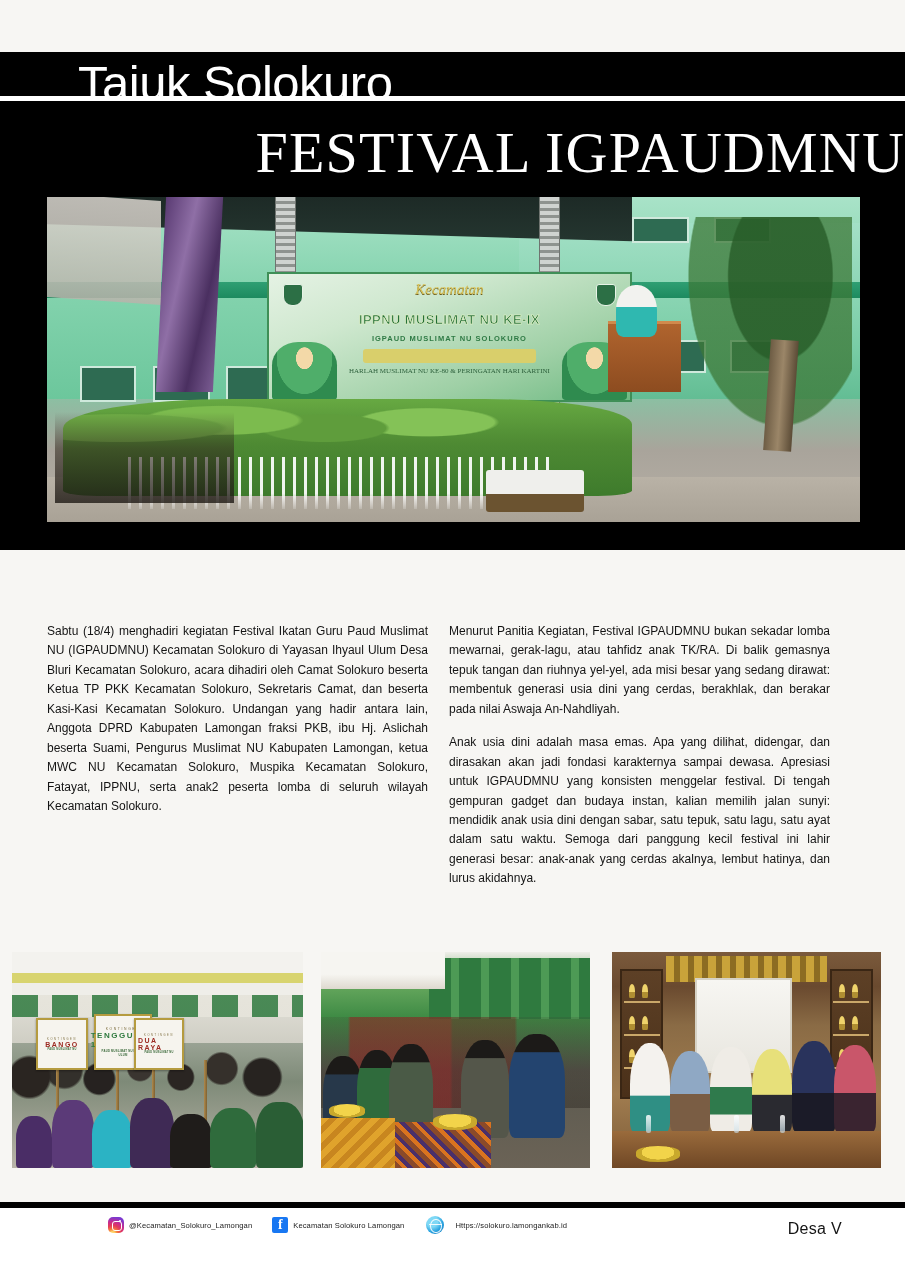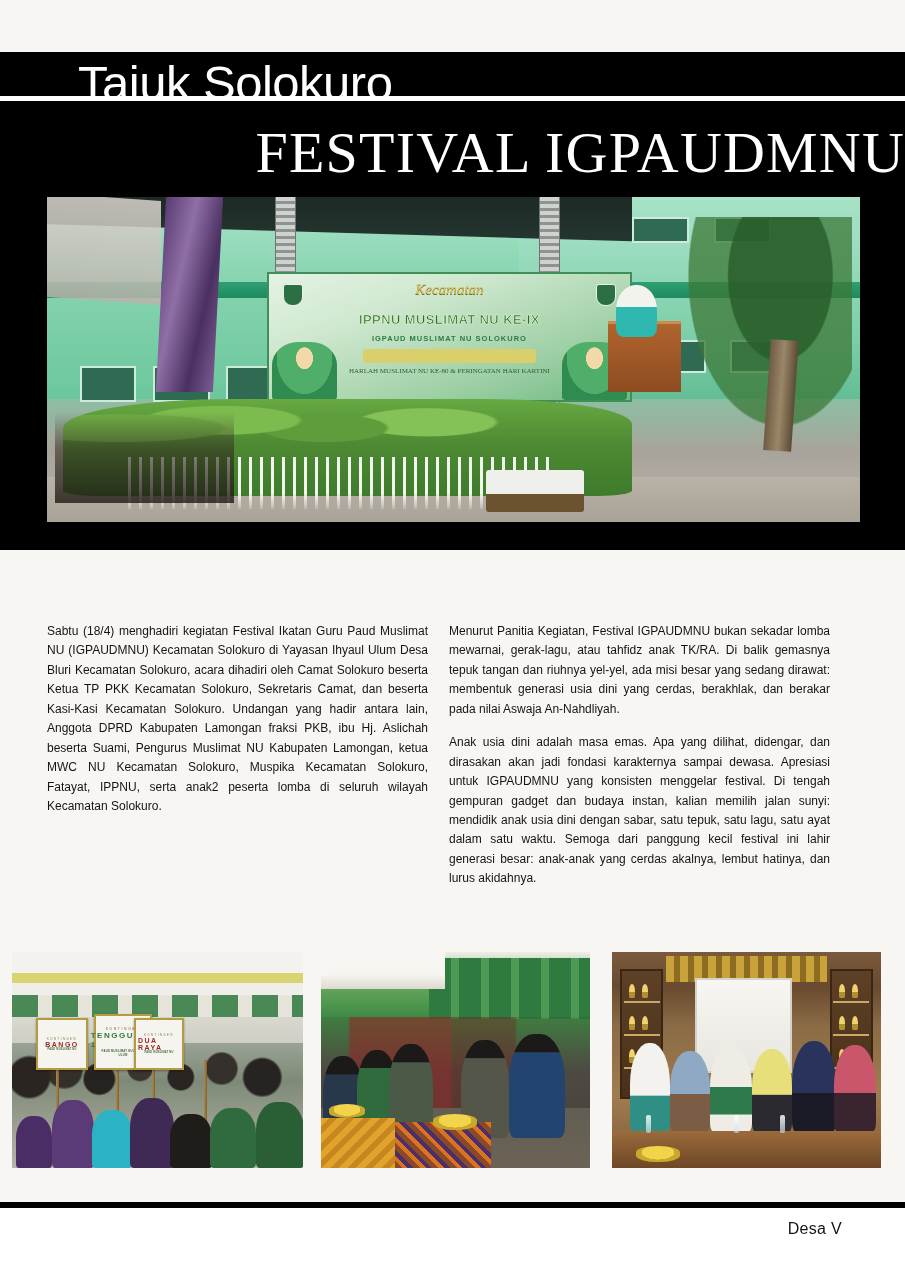--- a/index.html
+++ b/index.html
@@ -555,16 +555,30 @@
       <div class="p3-table"></div>
       <div class="p3-bottle" style="left:34px;"></div>
       <div class="p3-bottle" style="left:122px;"></div>
       <div class="p3-bottle" style="left:168px;"></div>
       <div class="p2-bananas" style="left:24px; bottom:6px; width:44px; height:16px;"></div>
     </div>
   </div>
 
   <div class="footer-rule"></div>
   <div class="footer">
+    <div class="social-row">
+      <div class="social-item">
+        <div class="ig-icon"></div>
+        <span class="lbl">@Kecamatan_Solokuro_Lamongan</span>
+      </div>
+      <div class="social-item" style="margin-left:12px;">
+        <div class="fb-icon">f</div>
+        <span class="lbl">Kecamatan Solokuro Lamongan</span>
+      </div>
+      <div class="social-item" style="margin-left:14px;">
+        <div class="web-icon"></div>
+        <span class="lbl" style="margin-left:6px;">Https://solokuro.lamongankab.id</span>
+      </div>
+    </div>
     <div class="edition">Desa V</div>
   </div>
 
 </div>
 
 </body></html>

